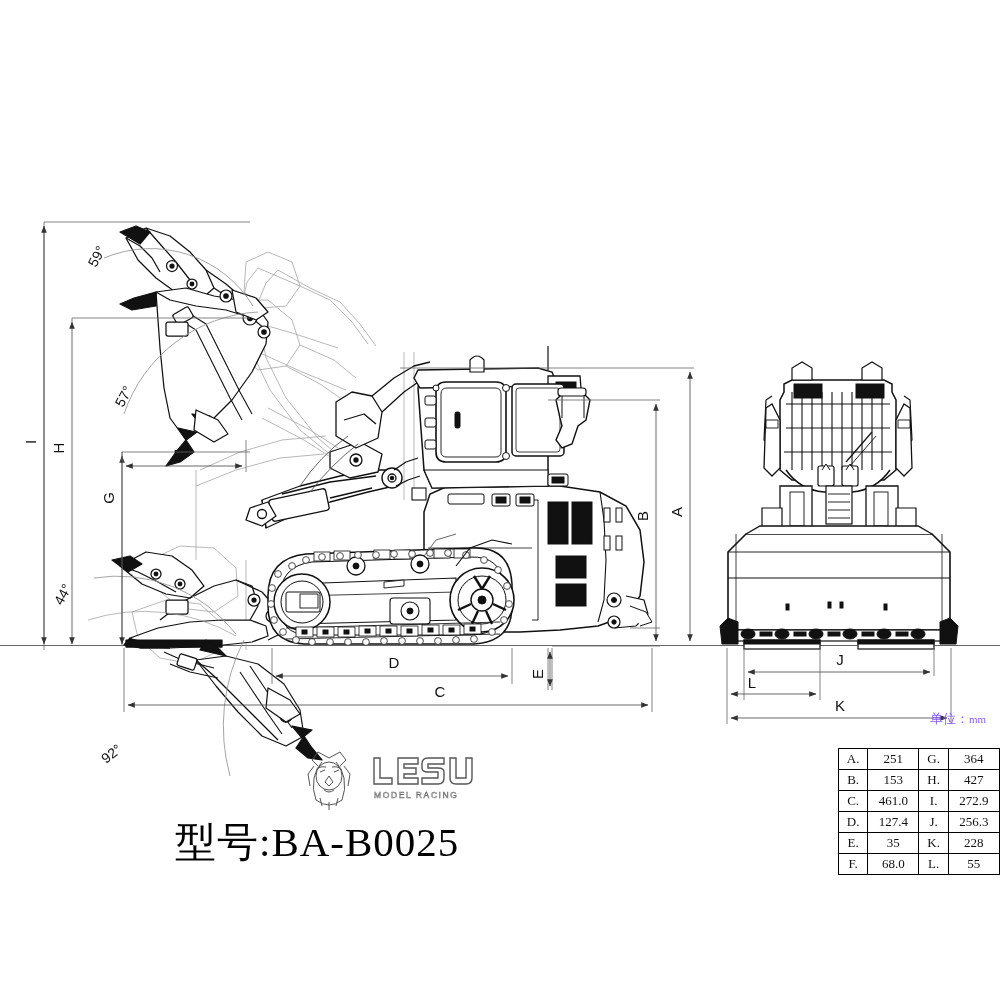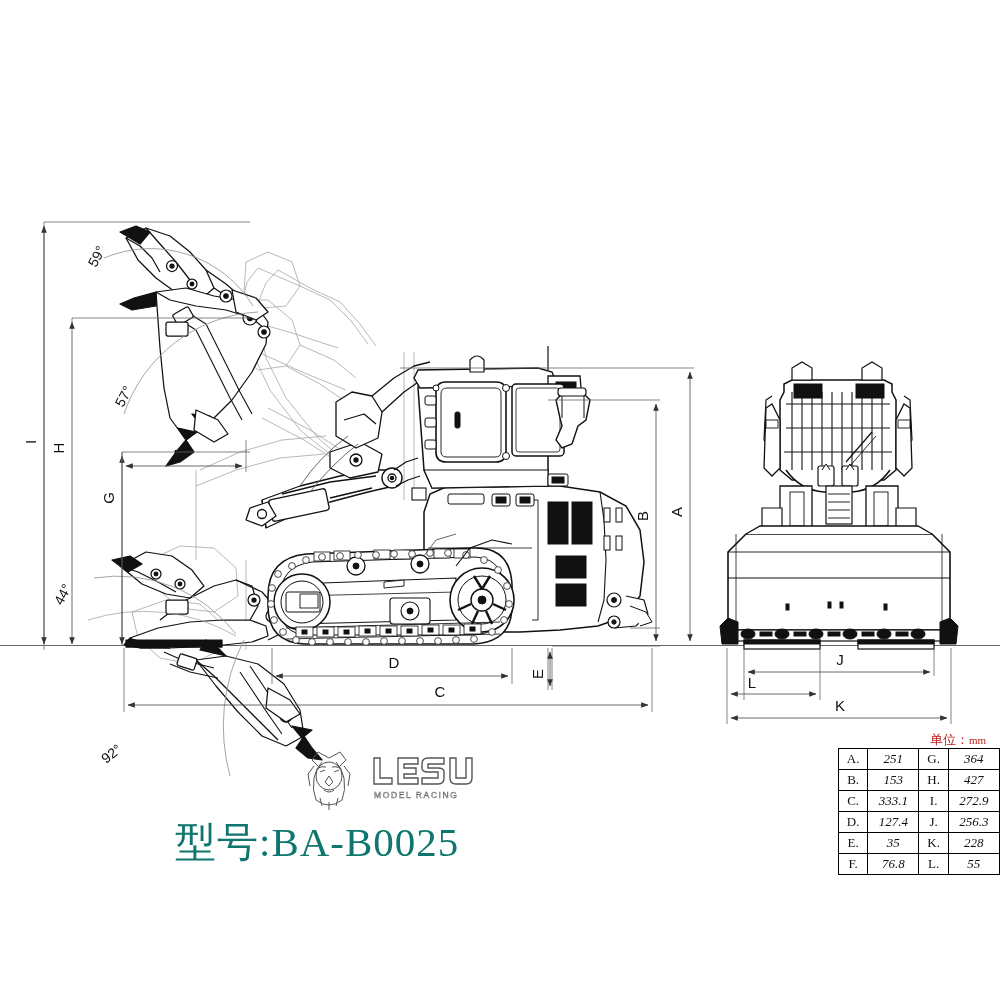--- a/index.html
+++ b/index.html
@@ -14,30 +14,30 @@
   svg#drawing{position:absolute;left:0;top:0;width:1000px;height:1000px;}
 
   
   .model-no{
     position:absolute;
     left:175px;top:815px;
     font-family:"Liberation Serif",serif;
     font-size:41px;
     letter-spacing:1px;
     white-space:nowrap;
-    color:#0f766e;
+    color:#000000;
   }
   
   .unit-note{
     position:absolute;
-    left:930px;top:731px;
+    left:930px;top:710px;
     font-size:13px;
     font-family:"Liberation Serif",serif;
     white-space:nowrap;
-    color:#b91c1c;
+    color:#8b5cf6;
   }
   .unit-note .mm{font-size:11px;}
 
   
   .spec-table{
     position:absolute;
     left:838px;top:748px;
     border-collapse:collapse;
     font-family:"Liberation Serif",serif;
     font-size:13px;
@@ -45,21 +45,21 @@
   }
   .spec-table td{
     border:1px solid #000;
     height:20px;
     padding:0 4px;
     text-align:center;
     white-space:nowrap;
     color:#111;
   }
   .spec-table td.lbl{width:26px;text-align:center;}
-  .spec-table td.val{width:52px;text-align:center;font-style:italic;}
+  .spec-table td.val{width:52px;text-align:center;}
 </style>
 </head>
 <body>
 
 <div id="sheet">
 
   <svg id="drawing" viewBox="0 0 1000 1000">
     <defs>
       <marker id="ar" markerWidth="9" markerHeight="7" refX="8.5" refY="3.5" orient="auto">
         <path d="M0,0 L9,3.5 L0,7 z" fill="#333"></path>
@@ -658,38 +658,38 @@
         <td class="val">364</td>
       </tr>
       <tr>
         <td class="lbl">B.</td>
         <td class="val">153</td>
         <td class="lbl">H.</td>
         <td class="val">427</td>
       </tr>
       <tr>
         <td class="lbl">C.</td>
-        <td class="val">333.1</td>
+        <td class="val">461.0</td>
         <td class="lbl">I.</td>
         <td class="val">272.9</td>
       </tr>
       <tr>
         <td class="lbl">D.</td>
         <td class="val">127.4</td>
         <td class="lbl">J.</td>
         <td class="val">256.3</td>
       </tr>
       <tr>
         <td class="lbl">E.</td>
         <td class="val">35</td>
         <td class="lbl">K.</td>
         <td class="val">228</td>
       </tr>
       <tr>
         <td class="lbl">F.</td>
-        <td class="val">76.8</td>
+        <td class="val">68.0</td>
         <td class="lbl">L.</td>
         <td class="val">55</td>
       </tr>
     </tbody>
   </table>
 
 </div>
 
 </body></html>

